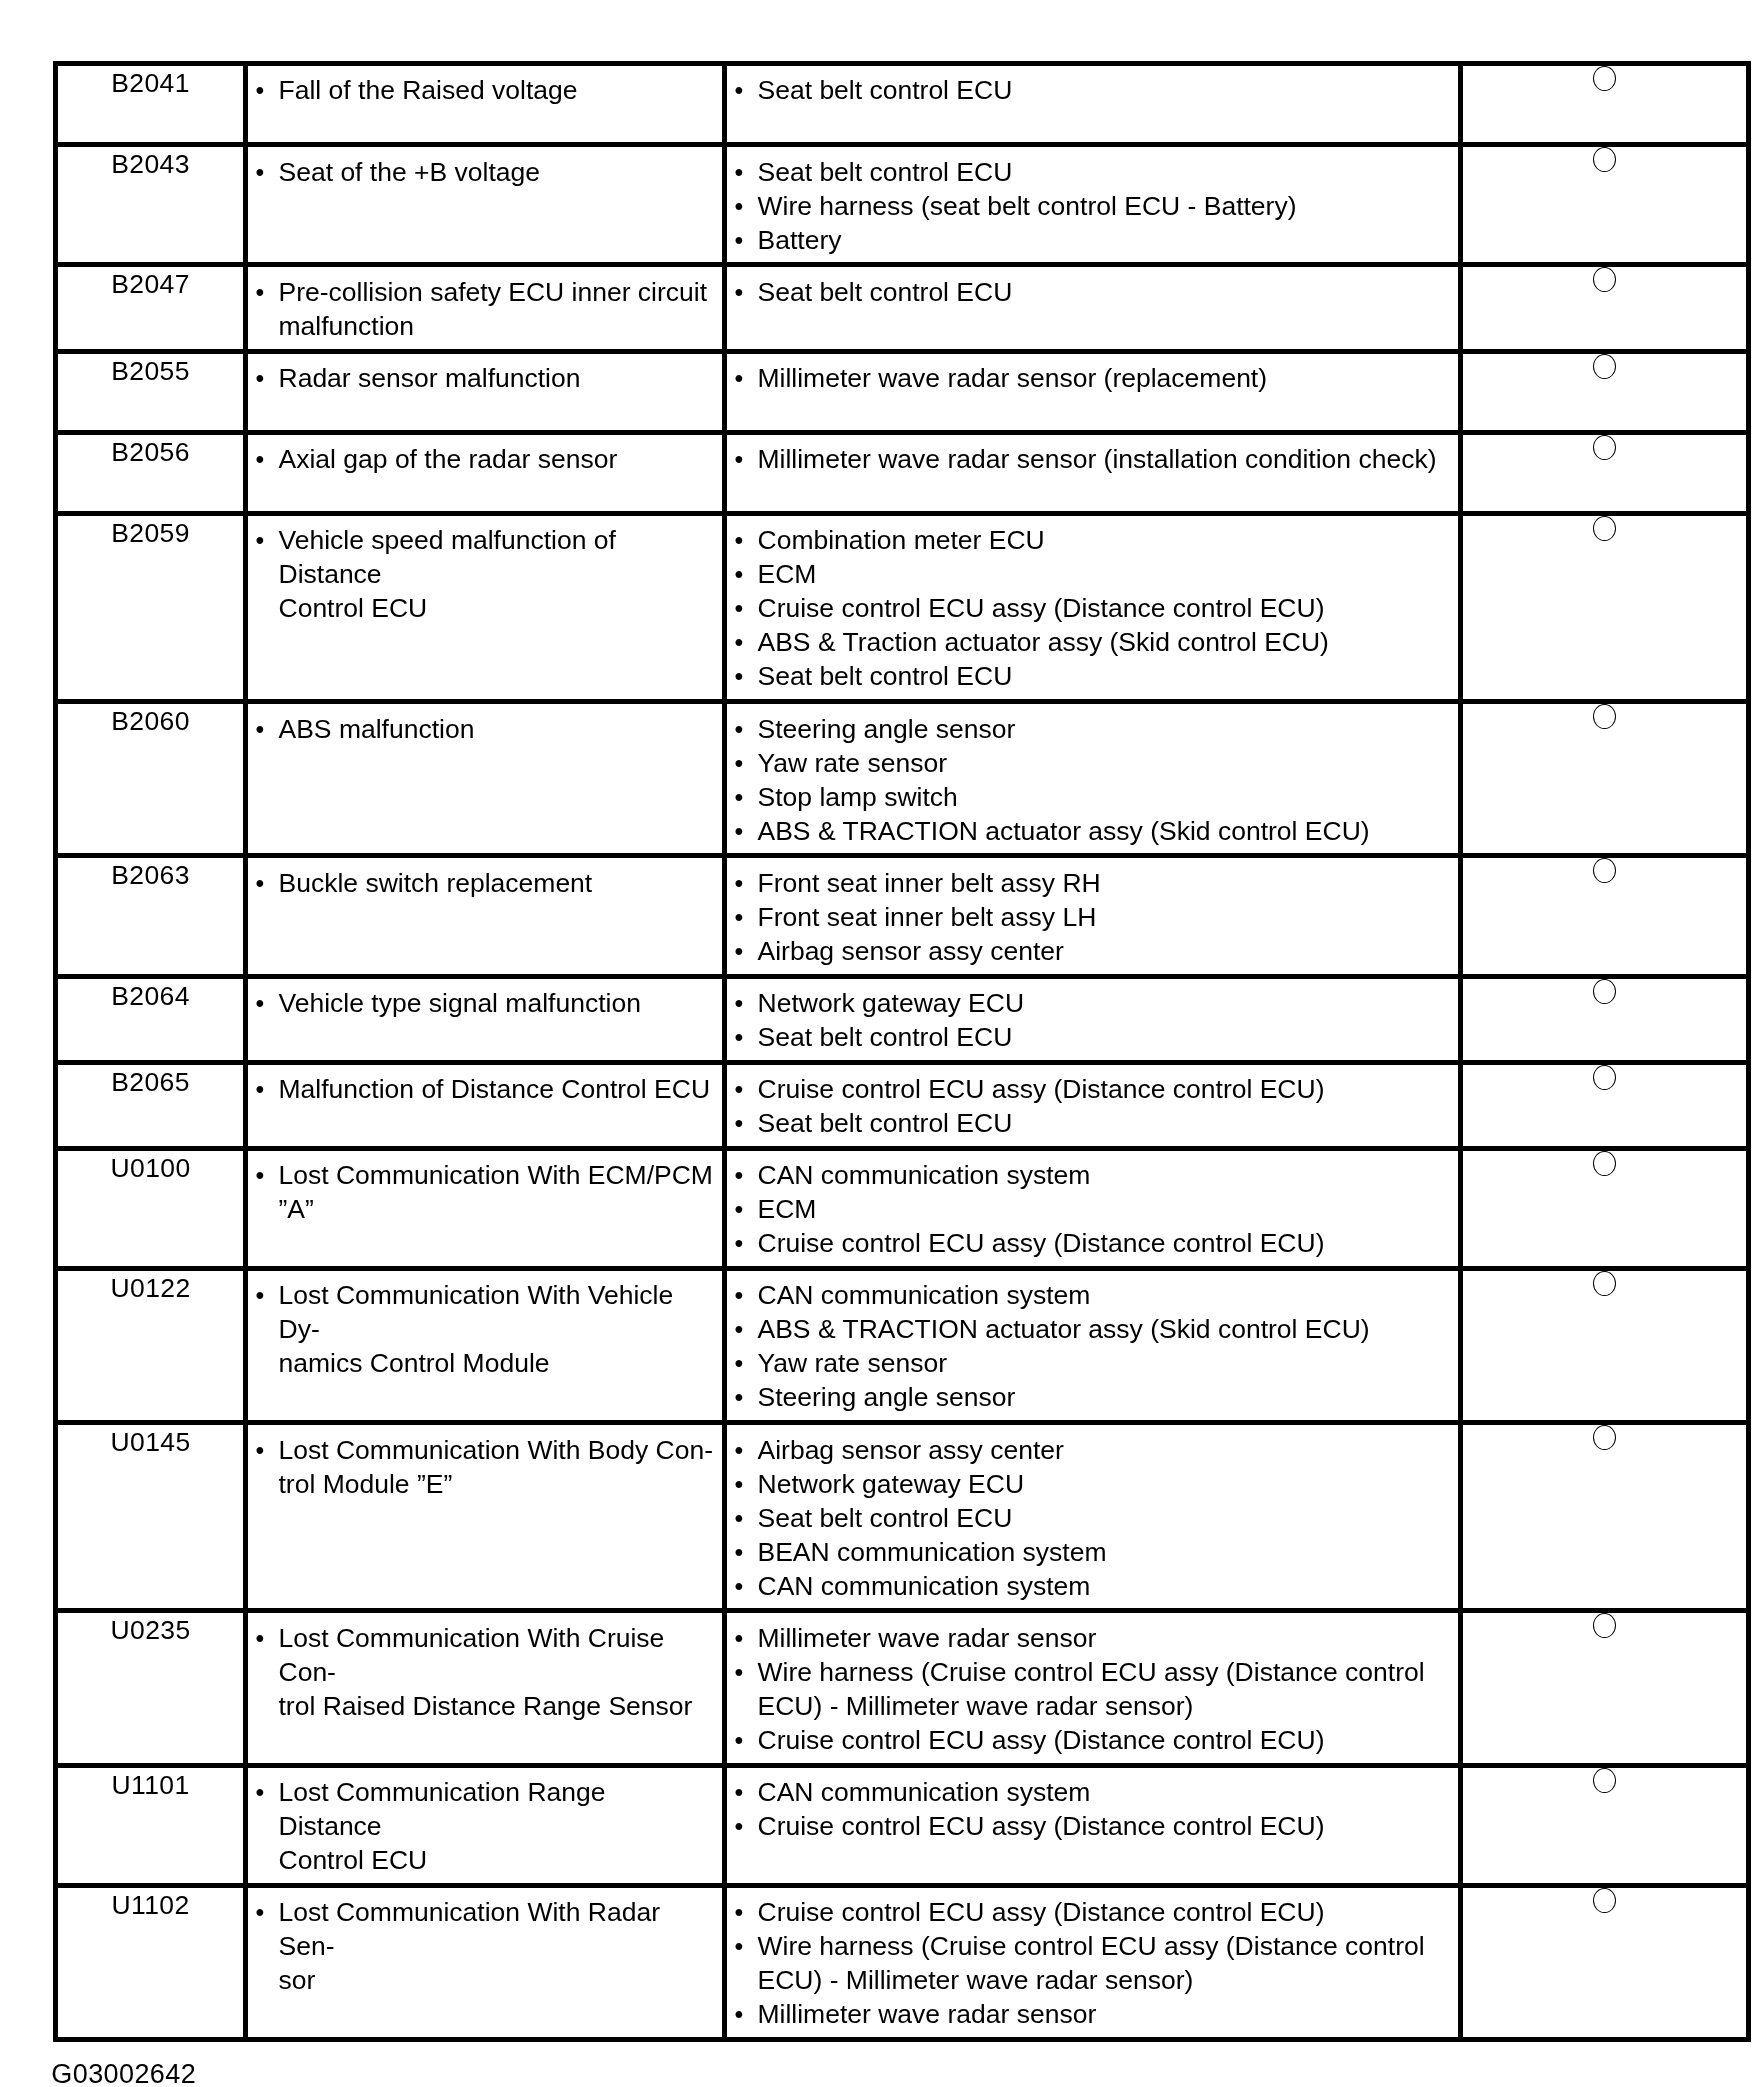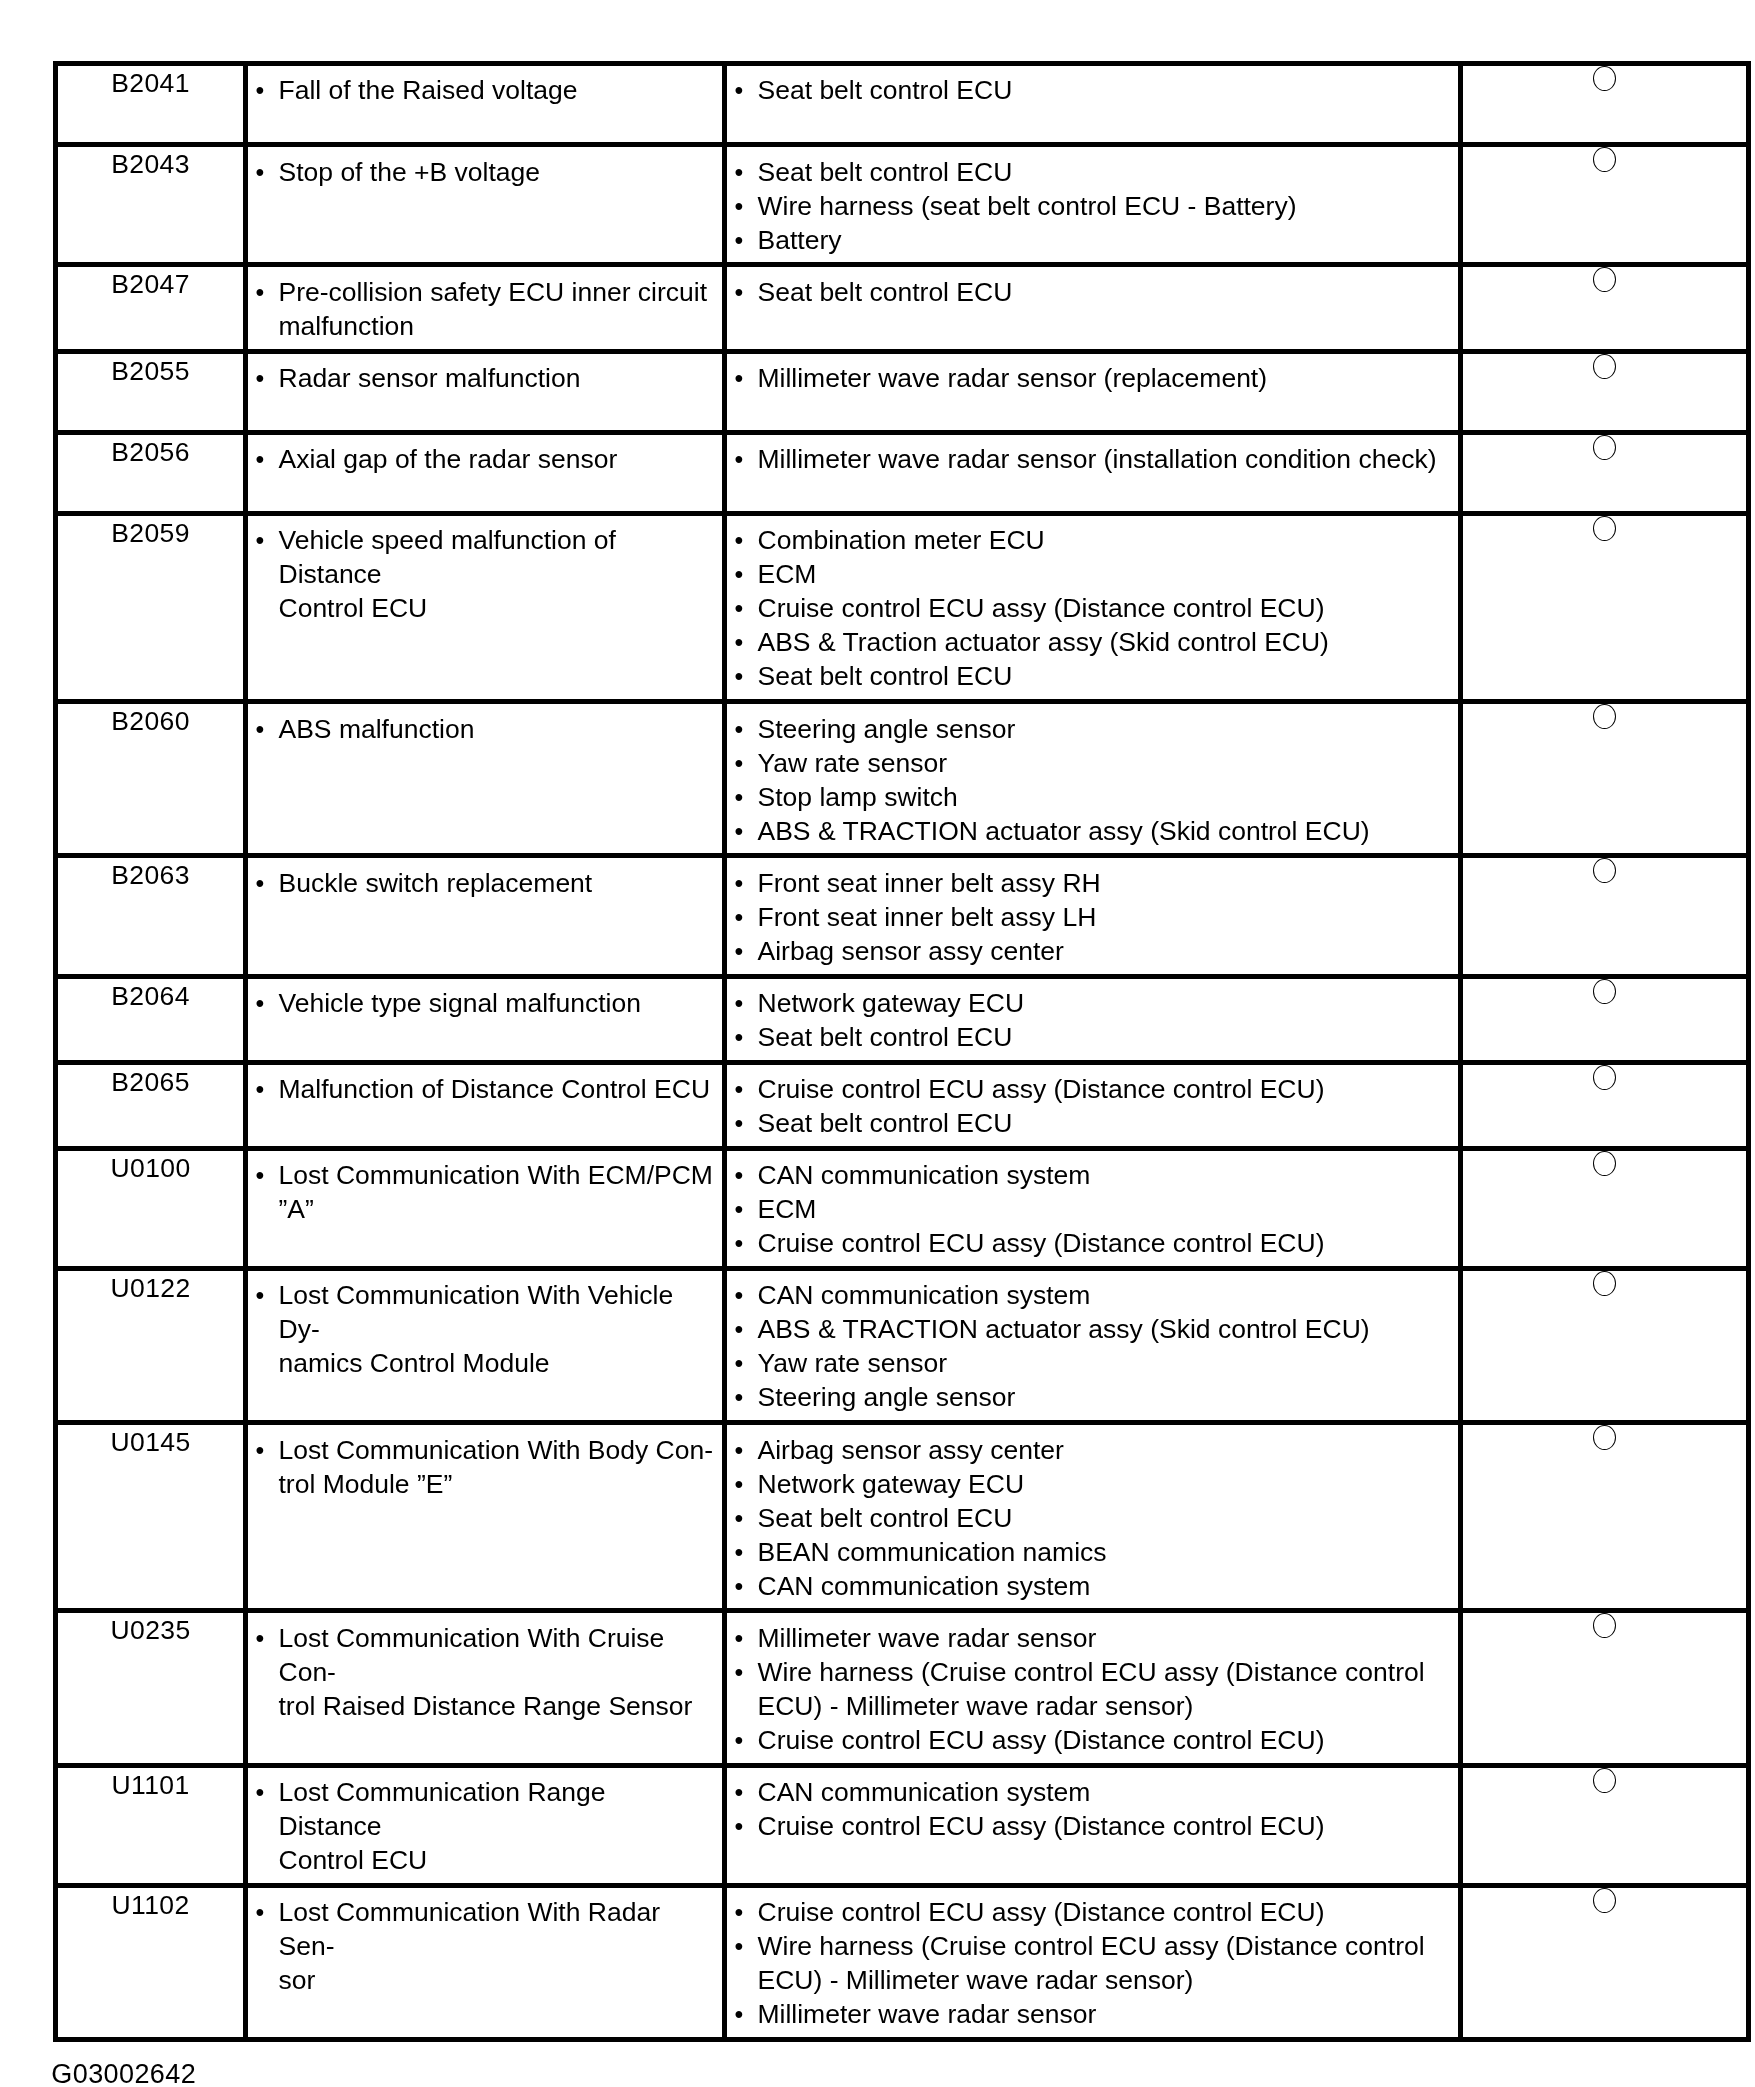--- a/index.html
+++ b/index.html
@@ -113,21 +113,21 @@
           </td>
         </tr>
         <tr>
           <td class="code-cell">
             <div class="code-text">B2043</div>
           </td>
           <td>
             <div class="cell-pad">
               <div class="bullet-item">
                 <span class="bullet">•</span>
-                <span class="item-text">Stop of the +B voltage</span>
+                <span class="item-text">Seat of the +B voltage</span>
               </div>
             </div>
           </td>
           <td>
             <div class="cell-pad">
               <div class="bullet-item">
                 <span class="bullet">•</span>
                 <span class="item-text">Seat belt control ECU</span>
               </div>
               <div class="bullet-item">
@@ -474,21 +474,21 @@
               <div class="bullet-item">
                 <span class="bullet">•</span>
                 <span class="item-text">Network gateway ECU</span>
               </div>
               <div class="bullet-item">
                 <span class="bullet">•</span>
                 <span class="item-text">Seat belt control ECU</span>
               </div>
               <div class="bullet-item">
                 <span class="bullet">•</span>
-                <span class="item-text">BEAN communication namics</span>
+                <span class="item-text">BEAN communication system</span>
               </div>
               <div class="bullet-item">
                 <span class="bullet">•</span>
                 <span class="item-text">CAN communication system</span>
               </div>
             </div>
           </td>
           <td class="mark-cell">
             <span class="circle-mark" title="○"></span>
           </td>

